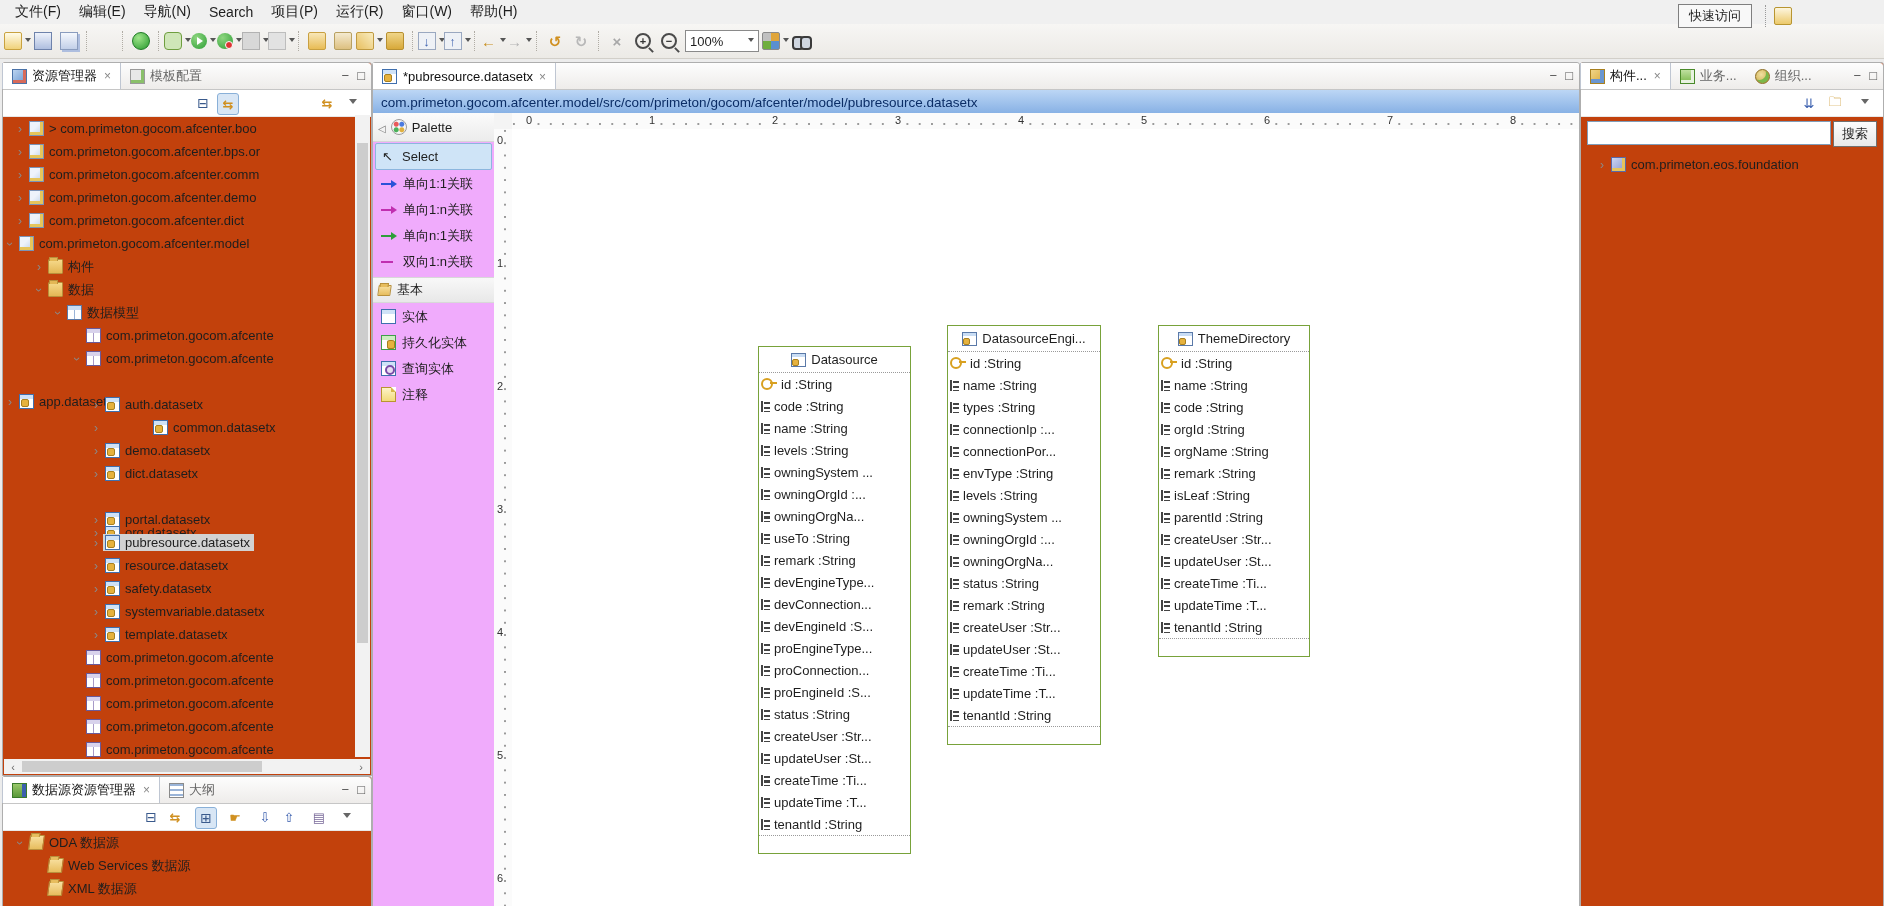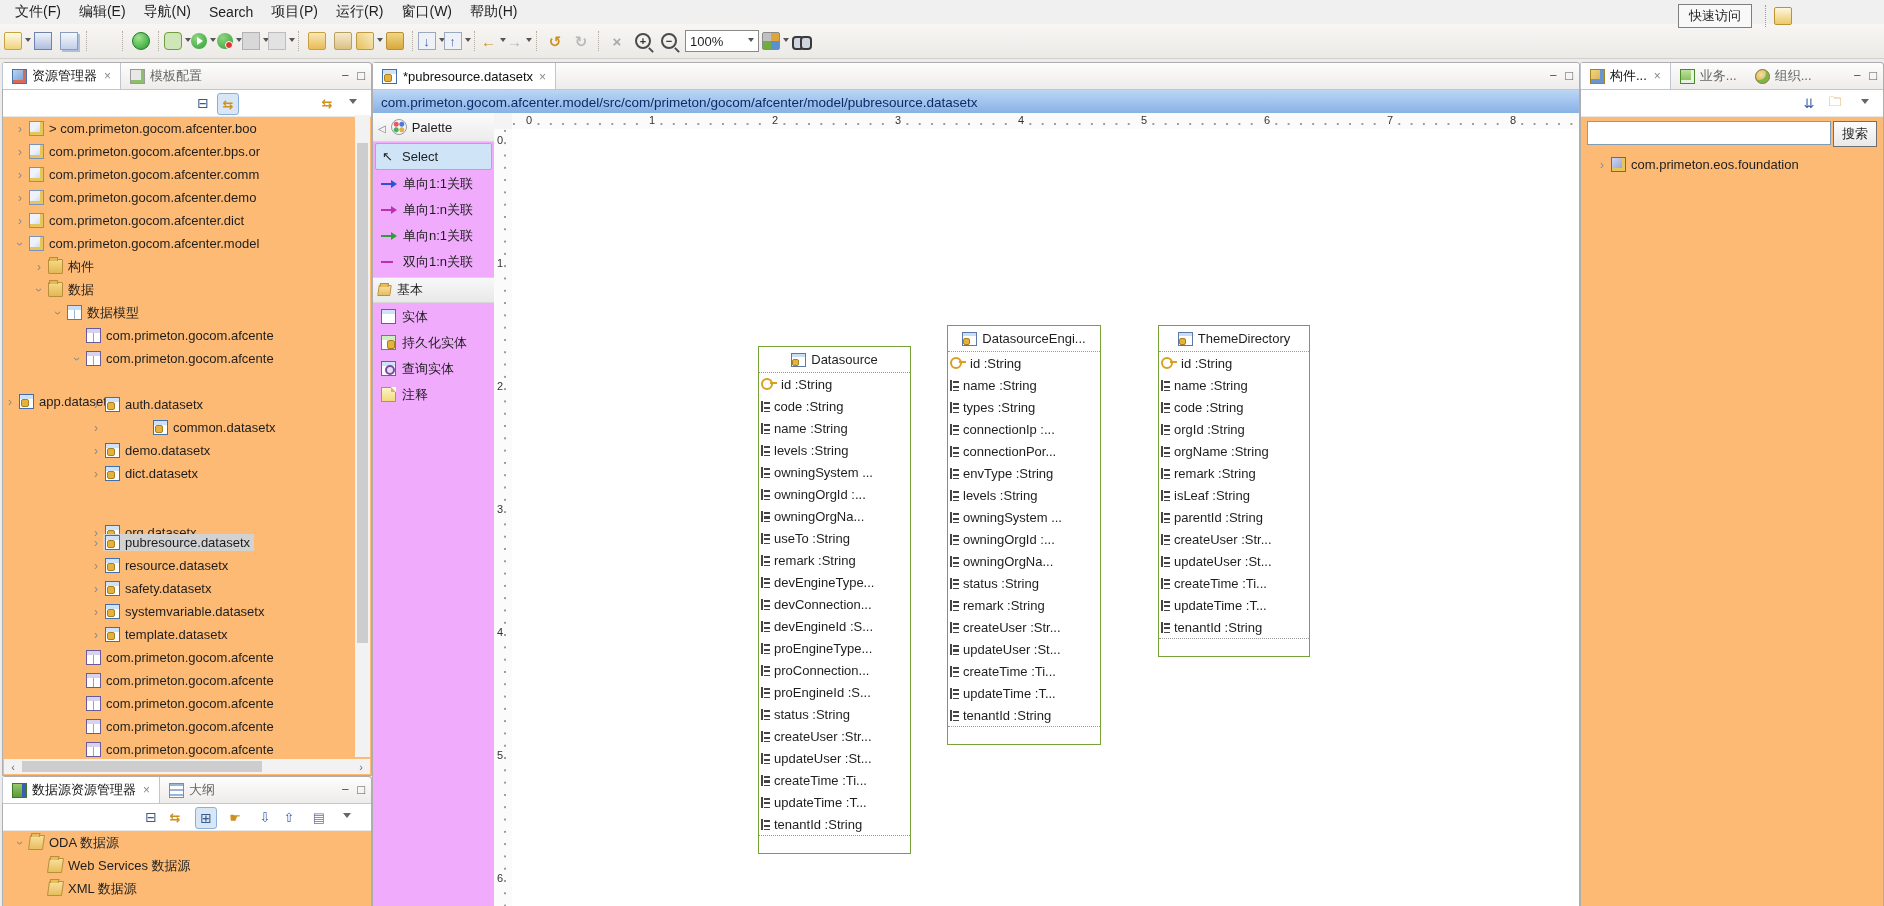--- a/index.html
+++ b/index.html
@@ -43,21 +43,21 @@
   .t-layout{background:conic-gradient(#e0a53a 0 25%,#5a8fd0 0 50%,#6fae3e 0 75%,#c0c0c0 0);border:1px solid #8a8a8a;border-radius:2px}
   .t-find{position:relative}
   .t-find::before,.t-find::after{content:"";position:absolute;top:3px;width:8px;height:10px;border:2px solid #3a3a3a;border-radius:4px;background:#cfd6e0}
   .t-find::before{left:-1px}.t-find::after{left:7px}
   #zoom-combo{display:flex;align-items:center;background:#fff;border:1px solid #8a8a8a;height:20px;width:64px;padding:0 4px;margin:0 3px;justify-content:space-between}
   #quick-access{position:absolute;right:132px;top:4px;height:22px;border:1px solid #7f7f7f;background:#f8f8f8;display:flex;align-items:center;padding:0 10px;font-size:13px}
   #persp-sep{position:absolute;right:118px;top:5px;height:22px;border-left:1px dotted #9a9a9a}
   .t-perspective{background:linear-gradient(#fdf6df,#ecc96a);border:1px solid #b89530;border-radius:2px}
   #persp-btn{position:absolute;right:88px;top:4px}
   
-  .panel{position:absolute;background:#fdba74;border:1px solid #aeaeae;border-radius:3px 3px 0 0}
+  .panel{position:absolute;background:#c2410c;border:1px solid #aeaeae;border-radius:3px 3px 0 0}
   .vtabs{height:26px;display:flex;align-items:stretch;background:linear-gradient(#fdfdfd,#eeecea);border-bottom:1px solid #c6c6c6;border-radius:3px 3px 0 0;position:relative}
   .vtab{display:flex;align-items:center;gap:5px;padding:0 9px;color:#666;position:relative}
   .vtab.active{background:#fff;border-right:1px solid #bfc6d2;border-left:1px solid #bfc6d2;color:#111;margin-left:-1px}
   .vtab .x{color:#888;font-size:12px;margin-left:2px;visibility:hidden}
   .vtab.active .x{visibility:visible}
   .vtab .x::after{content:"×"}
   .minmax{position:absolute;right:6px;top:5px;display:flex;gap:8px;color:#555;font-size:13px}
   .minmax span::after{display:block}
   .mini::after{content:"−"}
   .maxi::after{content:"□"}
@@ -330,21 +330,21 @@
           <span class="lbl">com.primeton.gocom.afcenter.demo</span>
         </span>
       </div>
       <div class="trow" style="top: 94px; padding-left: 10px;">
         <span class="chev c"></span>
         <span class="rowc">
           <span class="ic ic-project"></span>
           <span class="lbl">com.primeton.gocom.afcenter.dict</span>
         </span>
       </div>
-      <div class="trow" style="top: 117px; padding-left: 10px;">
+      <div class="trow" style="top: 117px; ">
         <span class="chev e"></span>
         <span class="rowc">
           <span class="ic ic-project"></span>
           <span class="lbl">com.primeton.gocom.afcenter.model</span>
         </span>
       </div>
       <div class="trow" style="top: 140px; padding-left: 29px;">
         <span class="chev c"></span>
         <span class="rowc">
           <span class="ic ic-folder-q"></span>
@@ -412,20 +412,27 @@
         <span class="rowc">
           <span class="ic ic-datasetx"></span>
           <span class="lbl">dict.datasetx</span>
         </span>
       </div>
       <div class="trow" style="top: 370px; padding-left: 86px; margin-top: 36px;">
         <span class="chev c"></span>
         <span class="rowc">
           <span class="ic ic-datasetx"></span>
           <span class="lbl">org.datasetx</span>
+        </span>
+      </div>
+      <div class="trow" style="top: 393px; padding-left: 86px;">
+        <span class="chev c"></span>
+        <span class="rowc">
+          <span class="ic ic-datasetx"></span>
+          <span class="lbl">portal.datasetx</span>
         </span>
       </div>
       <div class="trow sel" style="top: 416px; padding-left: 86px;">
         <span class="chev c"></span>
         <span class="rowc">
           <span class="ic ic-datasetx"></span>
           <span class="lbl">pubresource.datasetx</span>
         </span>
       </div>
       <div class="trow" style="top: 439px; padding-left: 86px;">

